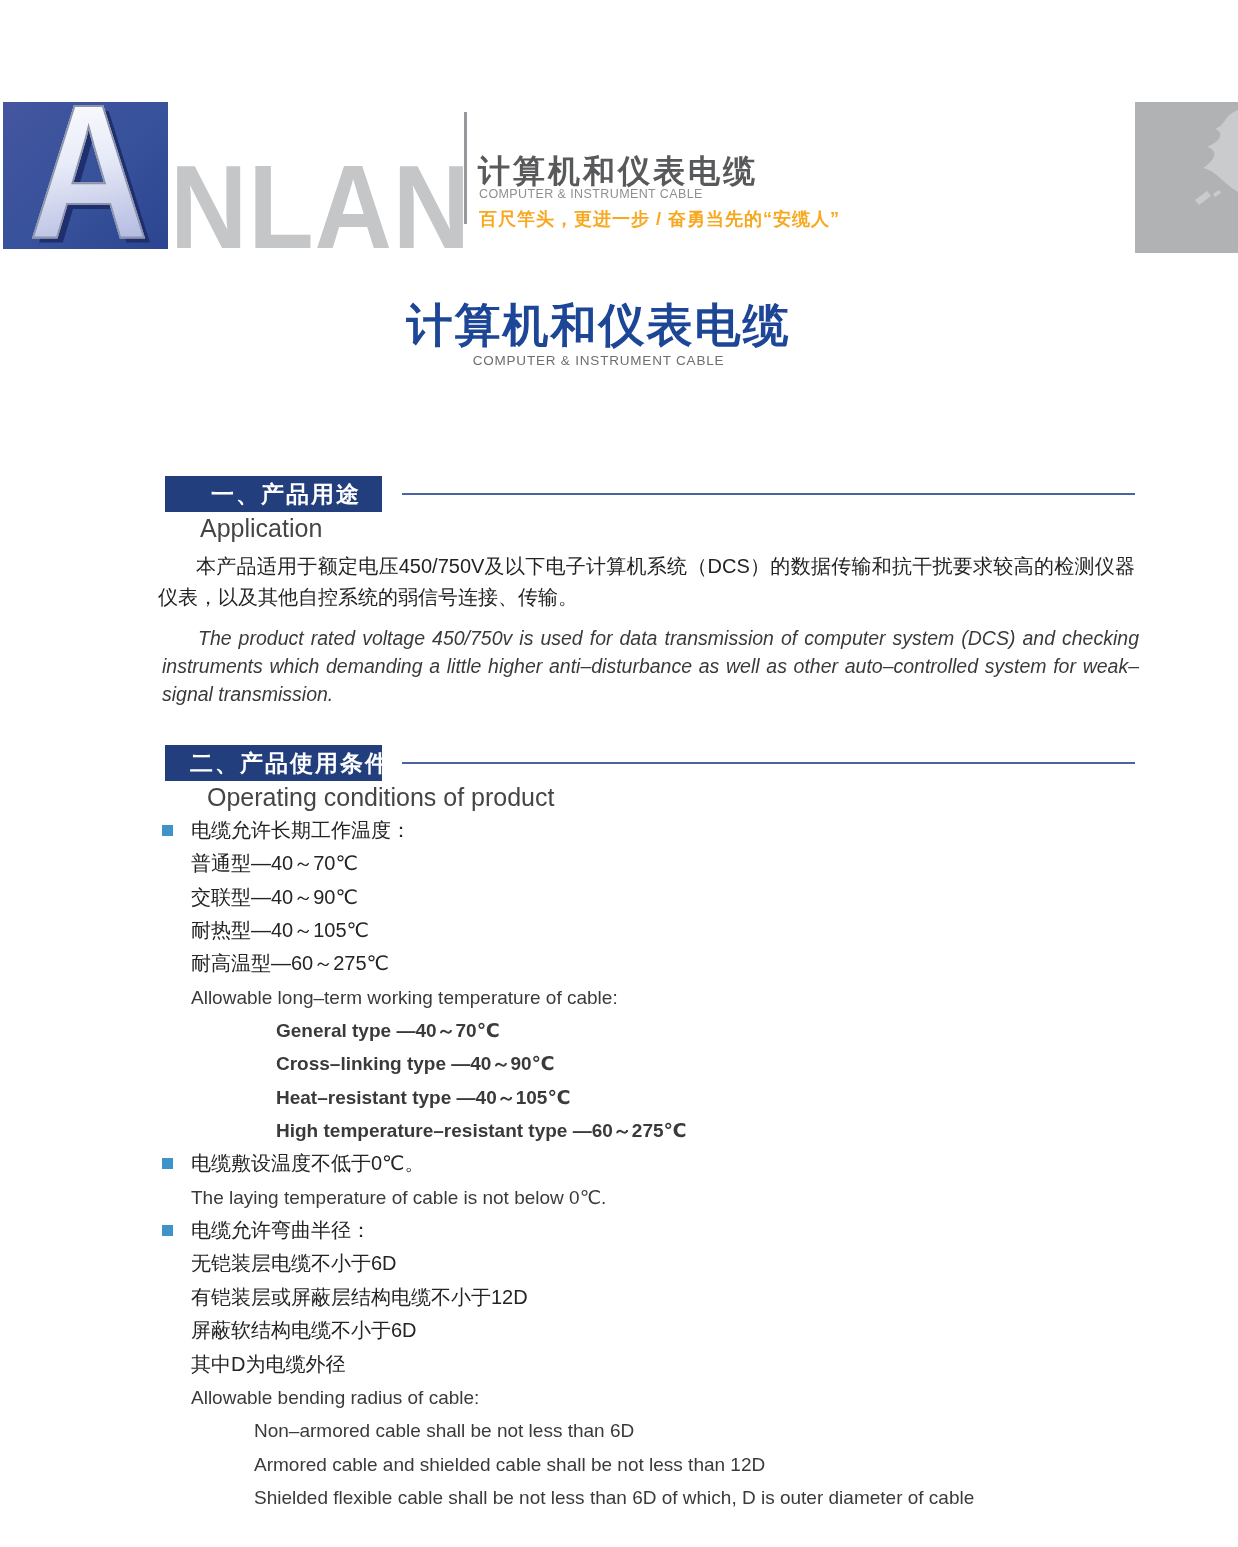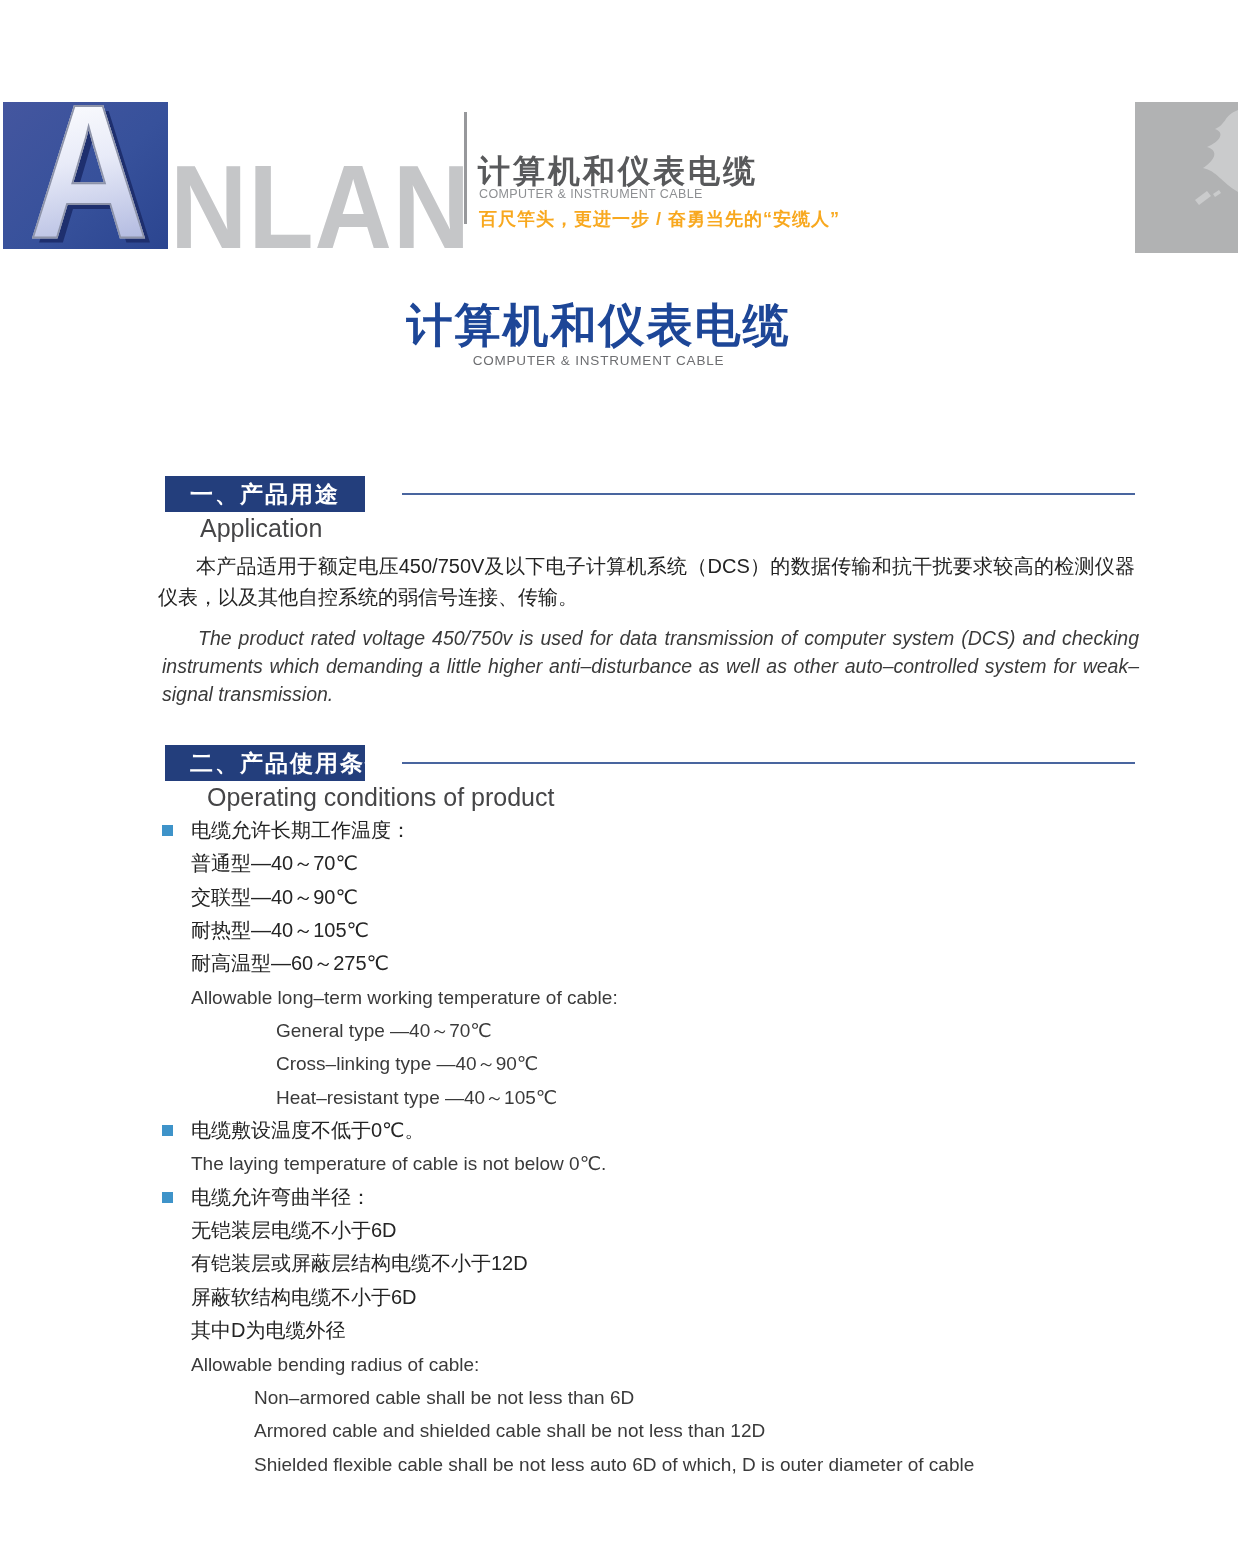--- a/index.html
+++ b/index.html
@@ -23,38 +23,38 @@
   .hdr-en{left:479px;top:187px;font-size:12.5px;color:#8d8f92;letter-spacing:0.4px;white-space:nowrap;}
   .hdr-tag{left:479px;top:207px;font-size:18px;font-weight:bold;color:#f8a81e;letter-spacing:1px;white-space:nowrap;}
   .corner{left:1135px;top:102px;width:103px;height:151px;}
 
   
   .pg-title{left:160px;top:295px;width:877px;text-align:center;font-size:46px;font-weight:bold;
             color:#1d4697;letter-spacing:2px;}
   .pg-sub{left:160px;top:353px;width:877px;text-align:center;font-size:13.5px;color:#6d6e71;letter-spacing:0.8px;}
 
   
-  .sec-box{width:200px;height:36px;background:#233e7c;}
+  .sec-box{width:217px;height:36px;background:#233e7c;text-align:center;}
   .sec-box span{display:block;padding-left:25px;line-height:36px;font-size:23px;font-weight:bold;
                 color:#ffffff;letter-spacing:2px;white-space:nowrap;}
   .sec-rule{width:733px;height:2px;background:#49659f;}
   .sub-en{font-size:25px;color:#454547;white-space:nowrap;}
 
   
   .para-cn{left:158px;top:551px;width:977px;font-size:20px;line-height:30.5px;text-indent:38px;
            text-align:justify;color:#232323;}
   .para-en{left:162px;top:624px;width:977px;font-size:19.5px;line-height:28px;text-indent:36px;
            text-align:justify;color:#3a3a3a;font-style:italic;}
 
   
   .cond{left:146px;top:814px;width:990px;}
   .line{position:relative;height:33.35px;line-height:33.35px;white-space:nowrap;}
   .line.cn{font-size:20px;color:#242424;padding-left:45px;}
   .line.en{font-size:19px;color:#3a3a3a;padding-left:45px;}
-  .line.en-t{font-size:19px;color:#3a3a3a;padding-left:130px;}
+  .line.en-t{font-size:19px;color:#3a3a3a;padding-left:130px;font-weight:bold;}
   .line.en-b{font-size:19px;color:#3a3a3a;padding-left:108px;}
   .bullet-sq{position:absolute;left:16px;top:11px;width:11px;height:11px;background:#3e93c9;}
 </style>
 </head>
 <body>
 
 <div class="page">
 
   <div class="abs logo-box">
     <div class="logo-a">
@@ -102,34 +102,35 @@
       <span>电缆允许长期工作温度：</span>
     </div>
     <div class="line cn"><span>普通型—40～70℃</span></div>
     <div class="line cn"><span>交联型—40～90℃</span></div>
     <div class="line cn"><span>耐热型—40～105℃</span></div>
     <div class="line cn"><span>耐高温型—60～275℃</span></div>
     <div class="line en"><span>Allowable long–term working temperature of cable:</span></div>
     <div class="line en-t"><span>General type —40～70℃</span></div>
     <div class="line en-t"><span>Cross–linking type —40～90℃</span></div>
     <div class="line en-t"><span>Heat–resistant type —40～105℃</span></div>
+    <div class="line en-t"><span>High temperature–resistant type —60～275℃</span></div>
 
     <div class="line cn">
       <span class="bullet-sq"></span>
       <span>电缆敷设温度不低于0℃。</span>
     </div>
     <div class="line en"><span>The laying temperature of cable is not below 0℃.</span></div>
 
     <div class="line cn">
       <span class="bullet-sq"></span>
       <span>电缆允许弯曲半径：</span>
     </div>
     <div class="line cn"><span>无铠装层电缆不小于6D</span></div>
     <div class="line cn"><span>有铠装层或屏蔽层结构电缆不小于12D</span></div>
     <div class="line cn"><span>屏蔽软结构电缆不小于6D</span></div>
     <div class="line cn"><span>其中D为电缆外径</span></div>
     <div class="line en"><span>Allowable bending radius of cable:</span></div>
     <div class="line en-b"><span>Non–armored cable shall be not less than 6D</span></div>
     <div class="line en-b"><span>Armored cable and shielded cable shall be not less than 12D</span></div>
-    <div class="line en-b"><span>Shielded flexible cable shall be not less auto 6D of which, D is outer diameter of cable</span></div>
+    <div class="line en-b"><span>Shielded flexible cable shall be not less than 6D of which, D is outer diameter of cable</span></div>
 
   </div>
 </div>
 
 </body></html>

